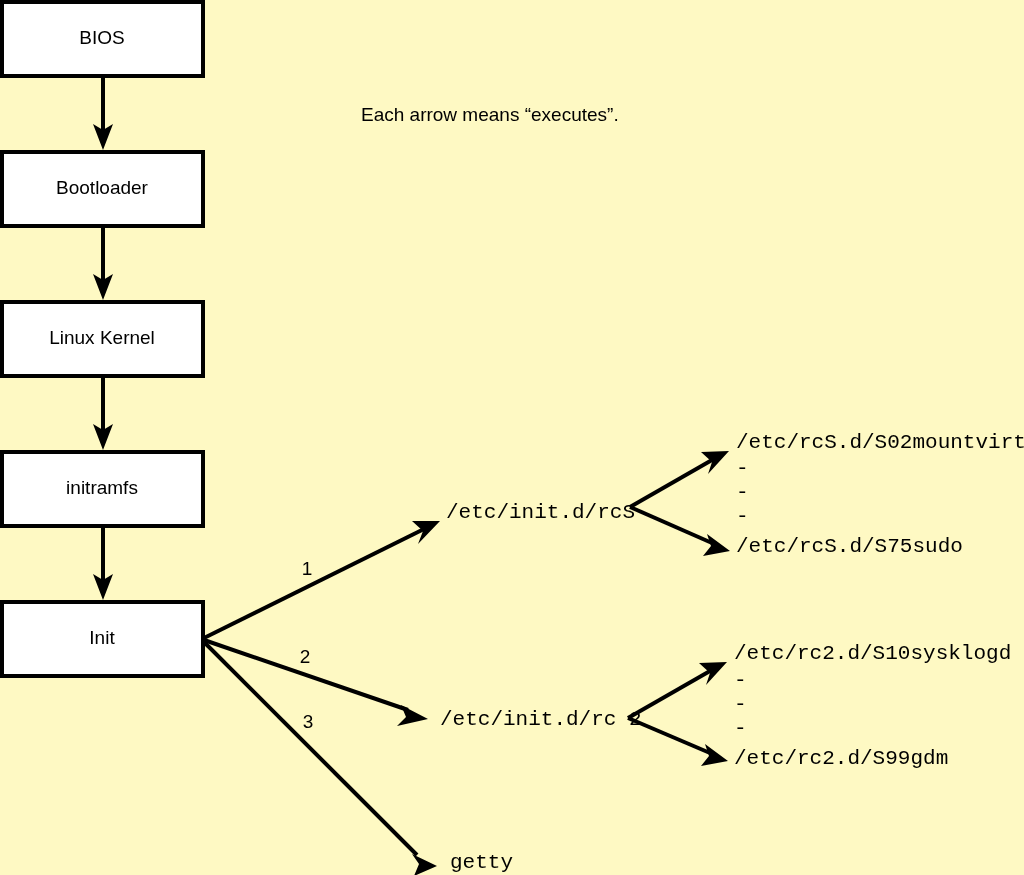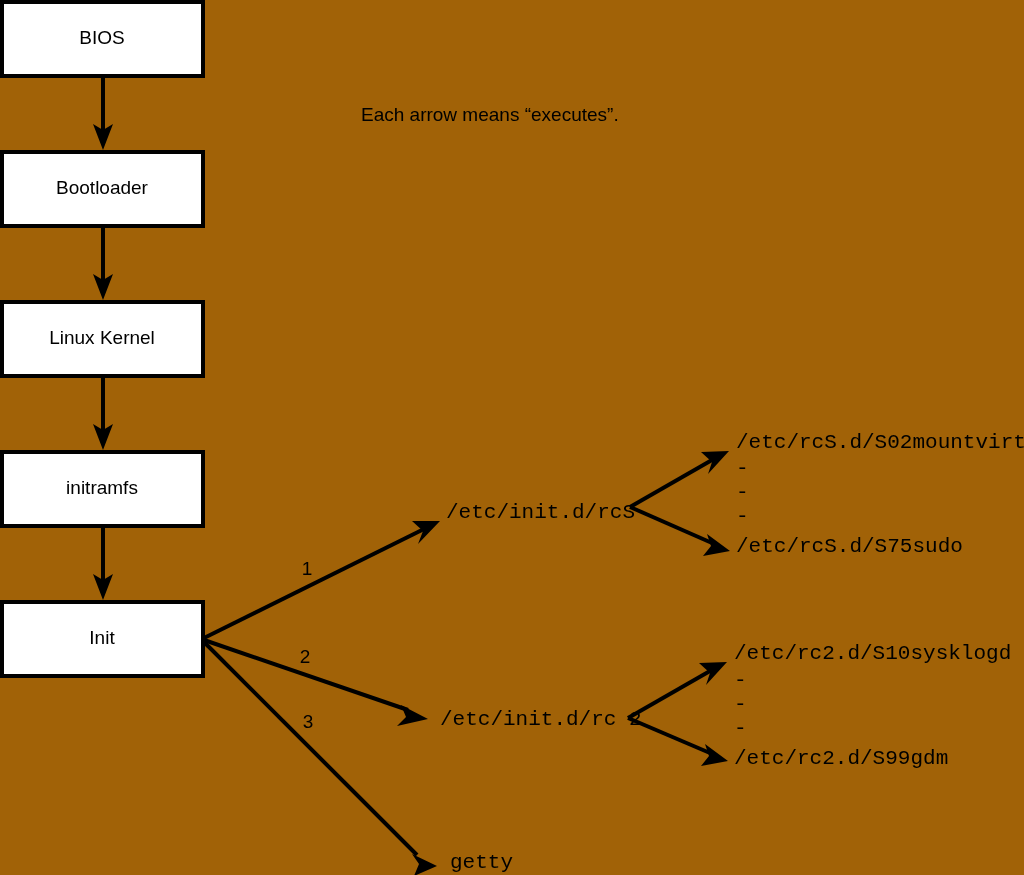--- a/index.html
+++ b/index.html
@@ -11,21 +11,21 @@
   body {
     width: 1024px;
     height: 875px;
     overflow: hidden;
     font-family: "Liberation Sans", sans-serif;
   }
   #diagram-root {
     position: relative;
     width: 1024px;
     height: 875px;
-    background: #a16207;
+    background: #fef9c3;
   }
   svg#boot-diagram {
     display: block;
     width: 1024px;
     height: 875px;
   }
   .box-rect {
     fill: #ffffff;
     stroke: #000000;
     stroke-width: 4;

